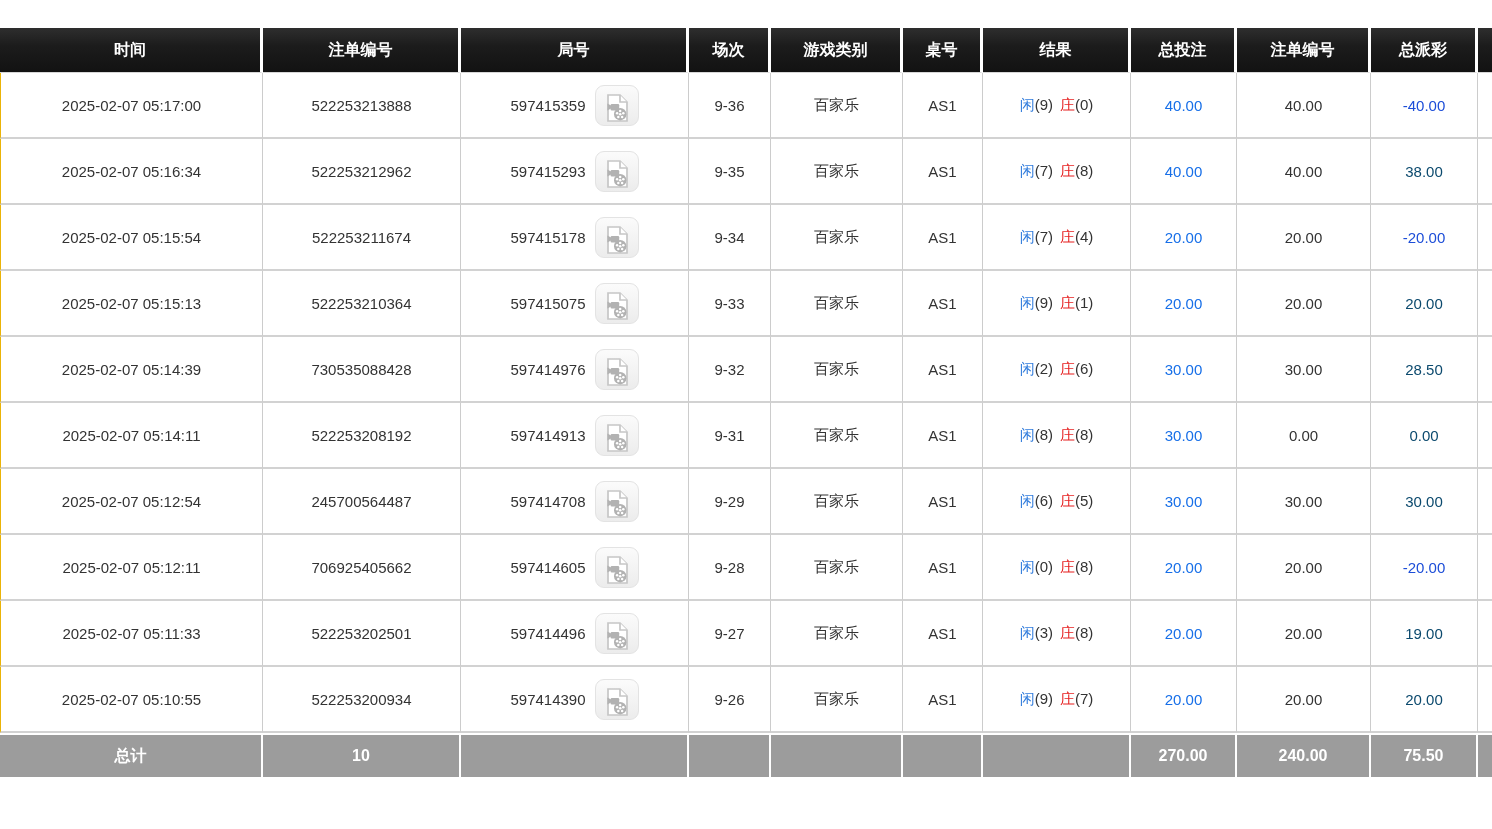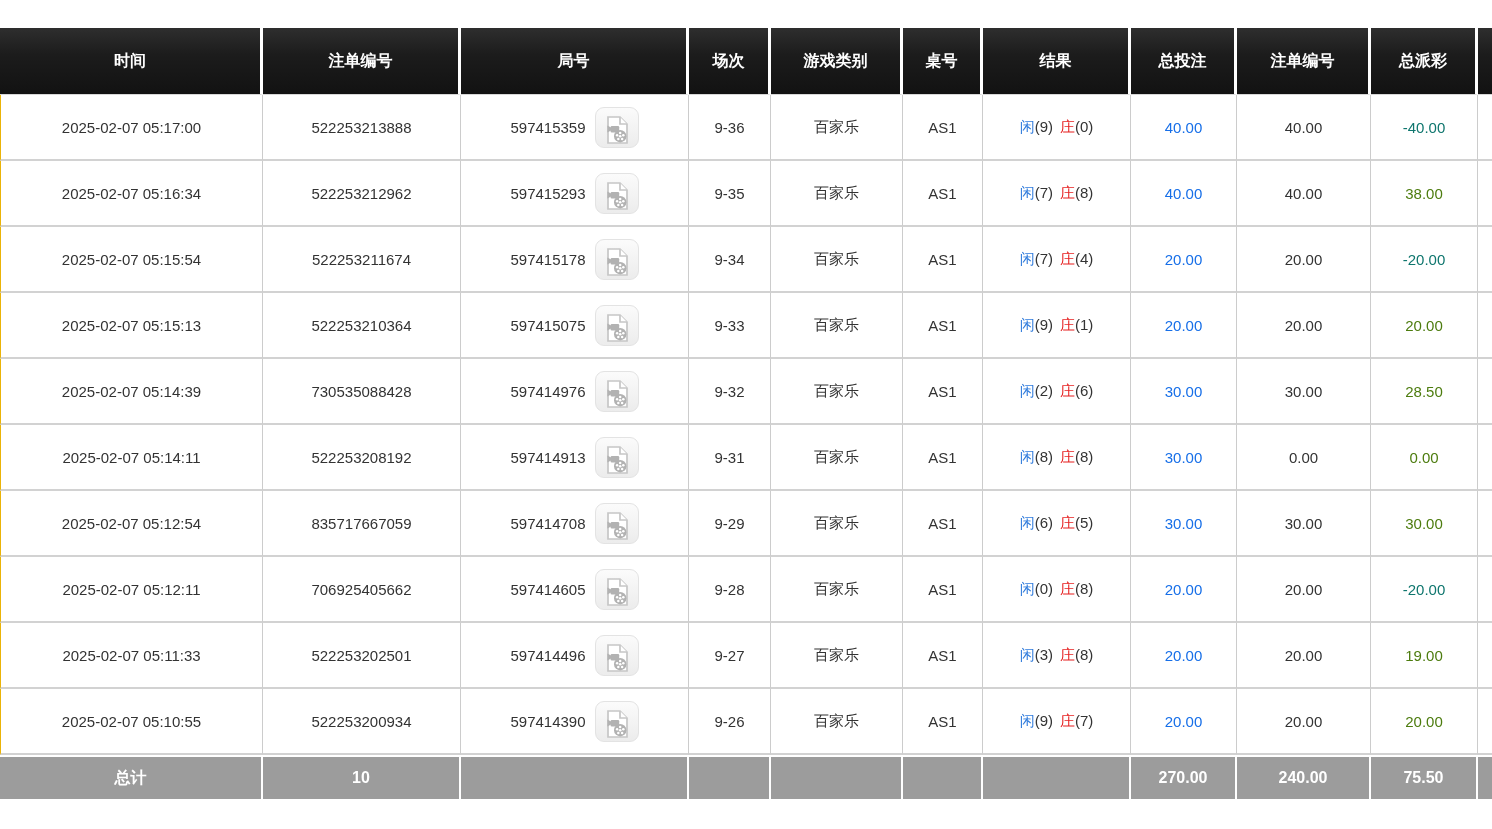--- a/index.html
+++ b/index.html
@@ -16,41 +16,41 @@
   thead th{
     background:linear-gradient(180deg,#2e2e2e 0%,#1c1c1c 40%,#121212 100%);
     color:#fff;
     font-size:16px;
     font-weight:bold;
     height:44px;
     border-right:3px solid #ffffff;
     border-bottom:1px solid #d7d7d7;
     text-align:center;
     vertical-align:middle;
-    padding:11px;
+    padding:0;
   }
   thead th:last-child{border-right:none;}
   
   tbody td{
     height:64px;
     text-align:center;
     vertical-align:middle;
     font-size:15px;
     color:#333;
     background:#fff;
     border-right:1px solid #cccccc;
     border-bottom:2px solid #d2d2d2;
     padding:0;
     white-space:nowrap;
   }
   tbody td:first-child{border-left:1px solid #eab308;}
   tbody td.sliver{border-right:none;}
   .blue{color:#176fe8;}
-  .payout{color:#4d7c0f;}
-  .payout.neg{color:#0f766e;}
+  .payout{color:#0c4a6e;}
+  .payout.neg{color:#1d4ed8;}
   .result .player{color:#2f7bdc;}
   .result .banker{color:#e62222;margin-left:7px;}
   .result .score{color:#333;}
   
   .video-btn{
     display:inline-block;
     width:44px;height:41px;
     margin-left:9px;
     vertical-align:middle;
     background:linear-gradient(180deg,#fbfbfb,#ececec);
@@ -280,21 +280,21 @@
     <td class="result">
       <span class="player">闲</span><span class="score">(8)</span><span class="banker">庄</span><span class="score">(8)</span>
     </td>
     <td class="blue">30.00</td>
     <td>0.00</td>
     <td class="payout">0.00</td>
     <td class="sliver"></td>
   </tr>
         <tr>
     <td>2025-02-07 05:12:54</td>
-    <td>835717667059</td>
+    <td>245700564487</td>
     <td>
       <span class="round-id">597414708</span><button class="video-btn"><svg width="26" height="30" viewBox="0 0 26 30">
           <path d="M4 2 h12 l7 7 v19 h-19 z" fill="#ffffff" stroke="#c6c6c6" stroke-width="1.7"></path>
           <path d="M16 2 v7 h7" fill="#ffffff" stroke="#c6c6c6" stroke-width="1.7"></path>
           <polygon points="7,12.5 3.4,10.6 3.4,17.4 7,15.5" fill="#b2b2b2"></polygon>
           <rect x="6.6" y="11" width="8.6" height="6.4" rx="1.2" fill="#b2b2b2"></rect>
           <circle cx="16.2" cy="21.2" r="6.2" fill="#b2b2b2"></circle>
           <circle cx="16.2" cy="21.2" r="1.3" fill="#ffffff"></circle>
           <circle cx="16.2" cy="17.9" r="1.25" fill="#ffffff"></circle>
           <circle cx="19.3" cy="20.2" r="1.25" fill="#ffffff"></circle>

